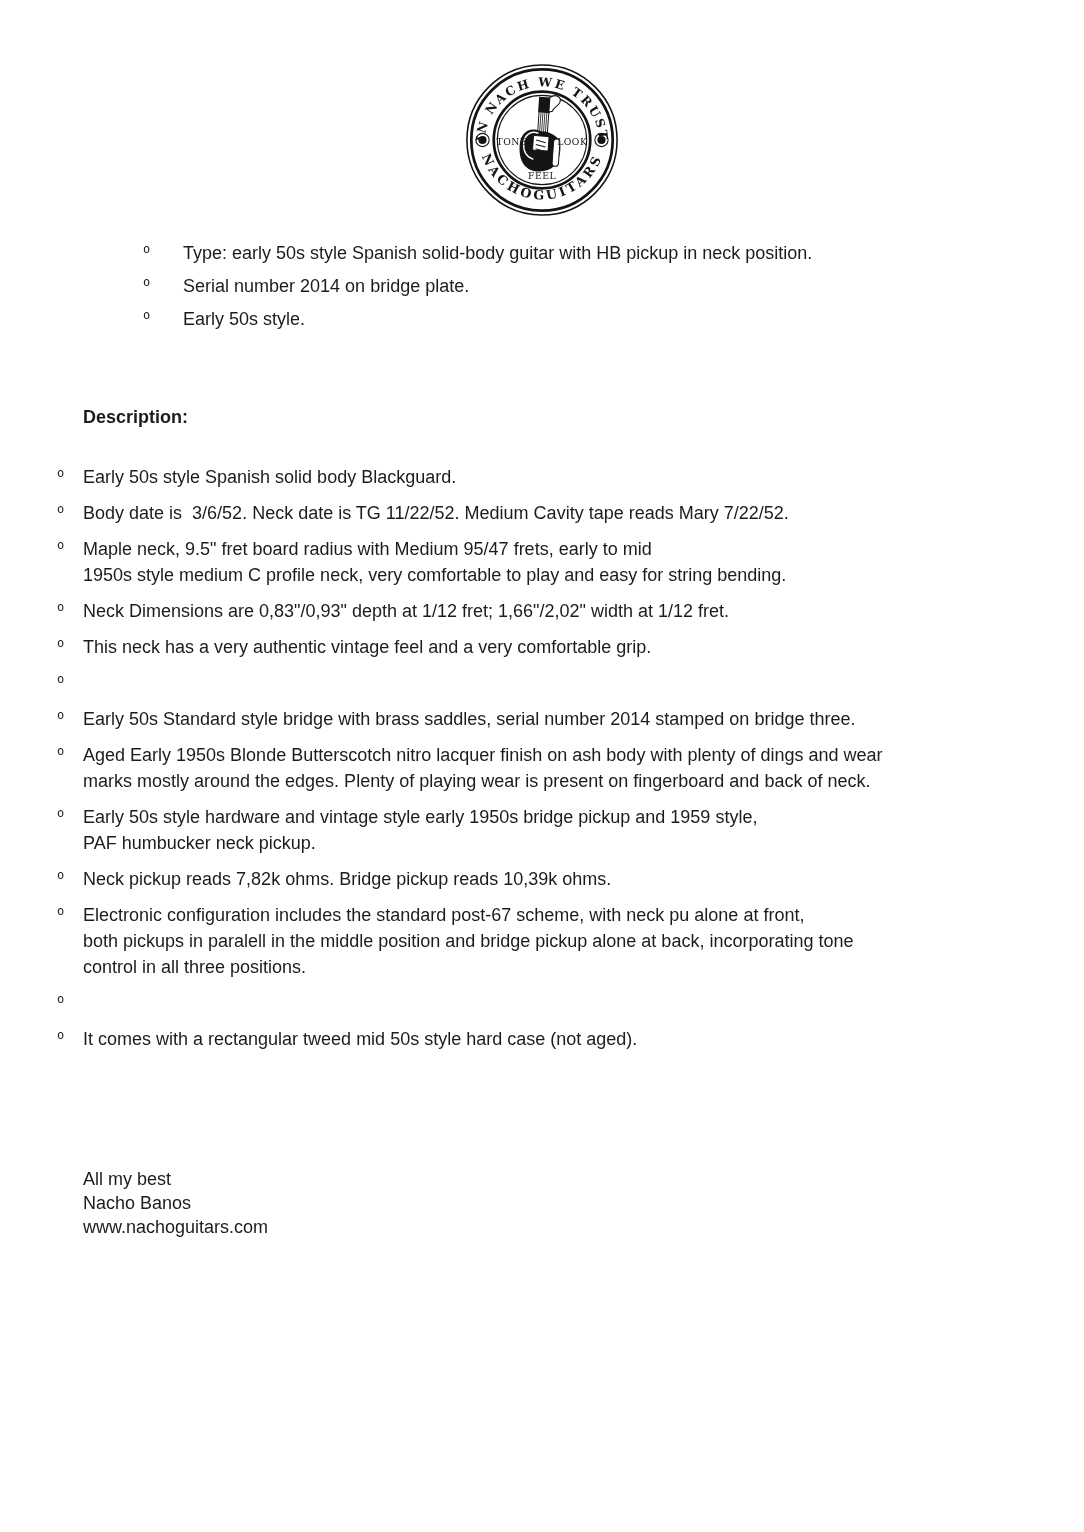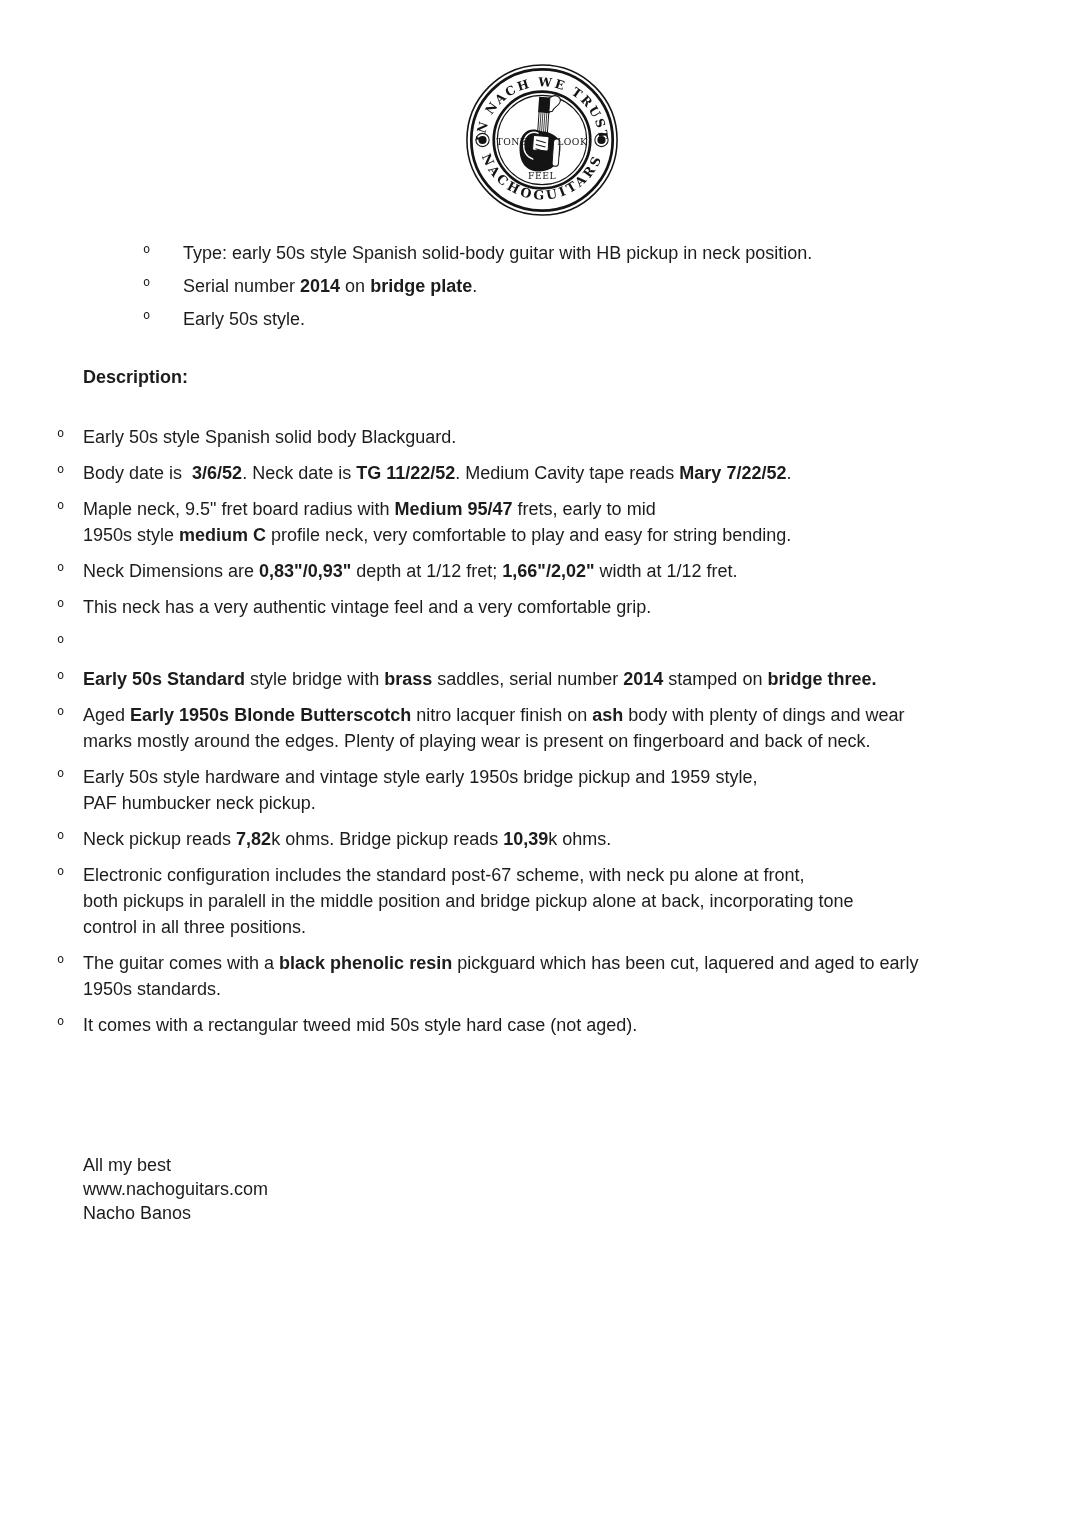--- a/index.html
+++ b/index.html
@@ -18,23 +18,23 @@
   .top-list .li{margin-bottom:7px}
   .desc-list{margin:34px 0 0 57px}
   .desc-list .li{margin-bottom:10px}
   .li{display:flex;line-height:26px}
   .li-text{white-space:pre-wrap}
   .bullet{
     flex:0 0 40px;font-family:"DejaVu Sans Mono",monospace;
     font-size:12px;line-height:26px;position:relative;top:-4px;color:#1c1c1c;
   }
   .desc-list .bullet{flex:0 0 26px}
-  .desc-heading{margin:32px 0 0 83px;font-weight:bold;line-height:26px}
+  .desc-heading{margin:72px 0 0 83px;font-weight:bold;line-height:26px}
   .signature{margin:115px 0 16px 83px;line-height:24px}
-  b{font-weight:bold}
+  b{font-weight:normal}
 </style>
 </head>
 <body>
 
 <div class="page">
 
   <div class="logo">
     <svg viewBox="-80 -80 160 160">
       <g>
         <circle r="77" fill="none" stroke="#141414" stroke-width="1.6"></circle>
@@ -143,28 +143,26 @@
         <span class="li-text"><span>Neck pickup reads </span><b>7,82</b><span>k ohms. Bridge pickup reads </span><b>10,39</b><span>k ohms.</span></span>
       </div>
       <div class="li">
         <span class="bullet">o</span>
         <span class="li-text"><span>Electronic configuration includes the standard post-67 scheme, with neck pu alone at front,
 both pickups in paralell in the middle position and bridge pickup alone at back, incorporating tone
 control in all three positions.</span></span>
       </div>
       <div class="li">
         <span class="bullet">o</span>
-        <span class="li-text"><span>The guitar comes with a </span><b>black phenolic resin</b><span> pickguard which has been cut, laquered and aged to early
-1950s standards.</span></span>
       </div>
       <div class="li">
         <span class="bullet">o</span>
         <span class="li-text"><span>It comes with a rectangular tweed mid 50s style hard case (not aged).</span></span>
       </div>
     </div>
 
   <div class="signature">
     <div>All my best</div>
+    <div>Nacho Banos</div>
     <div>www.nachoguitars.com</div>
-    <div>Nacho Banos</div>
   </div>
 
 </div>
 
 </body></html>

